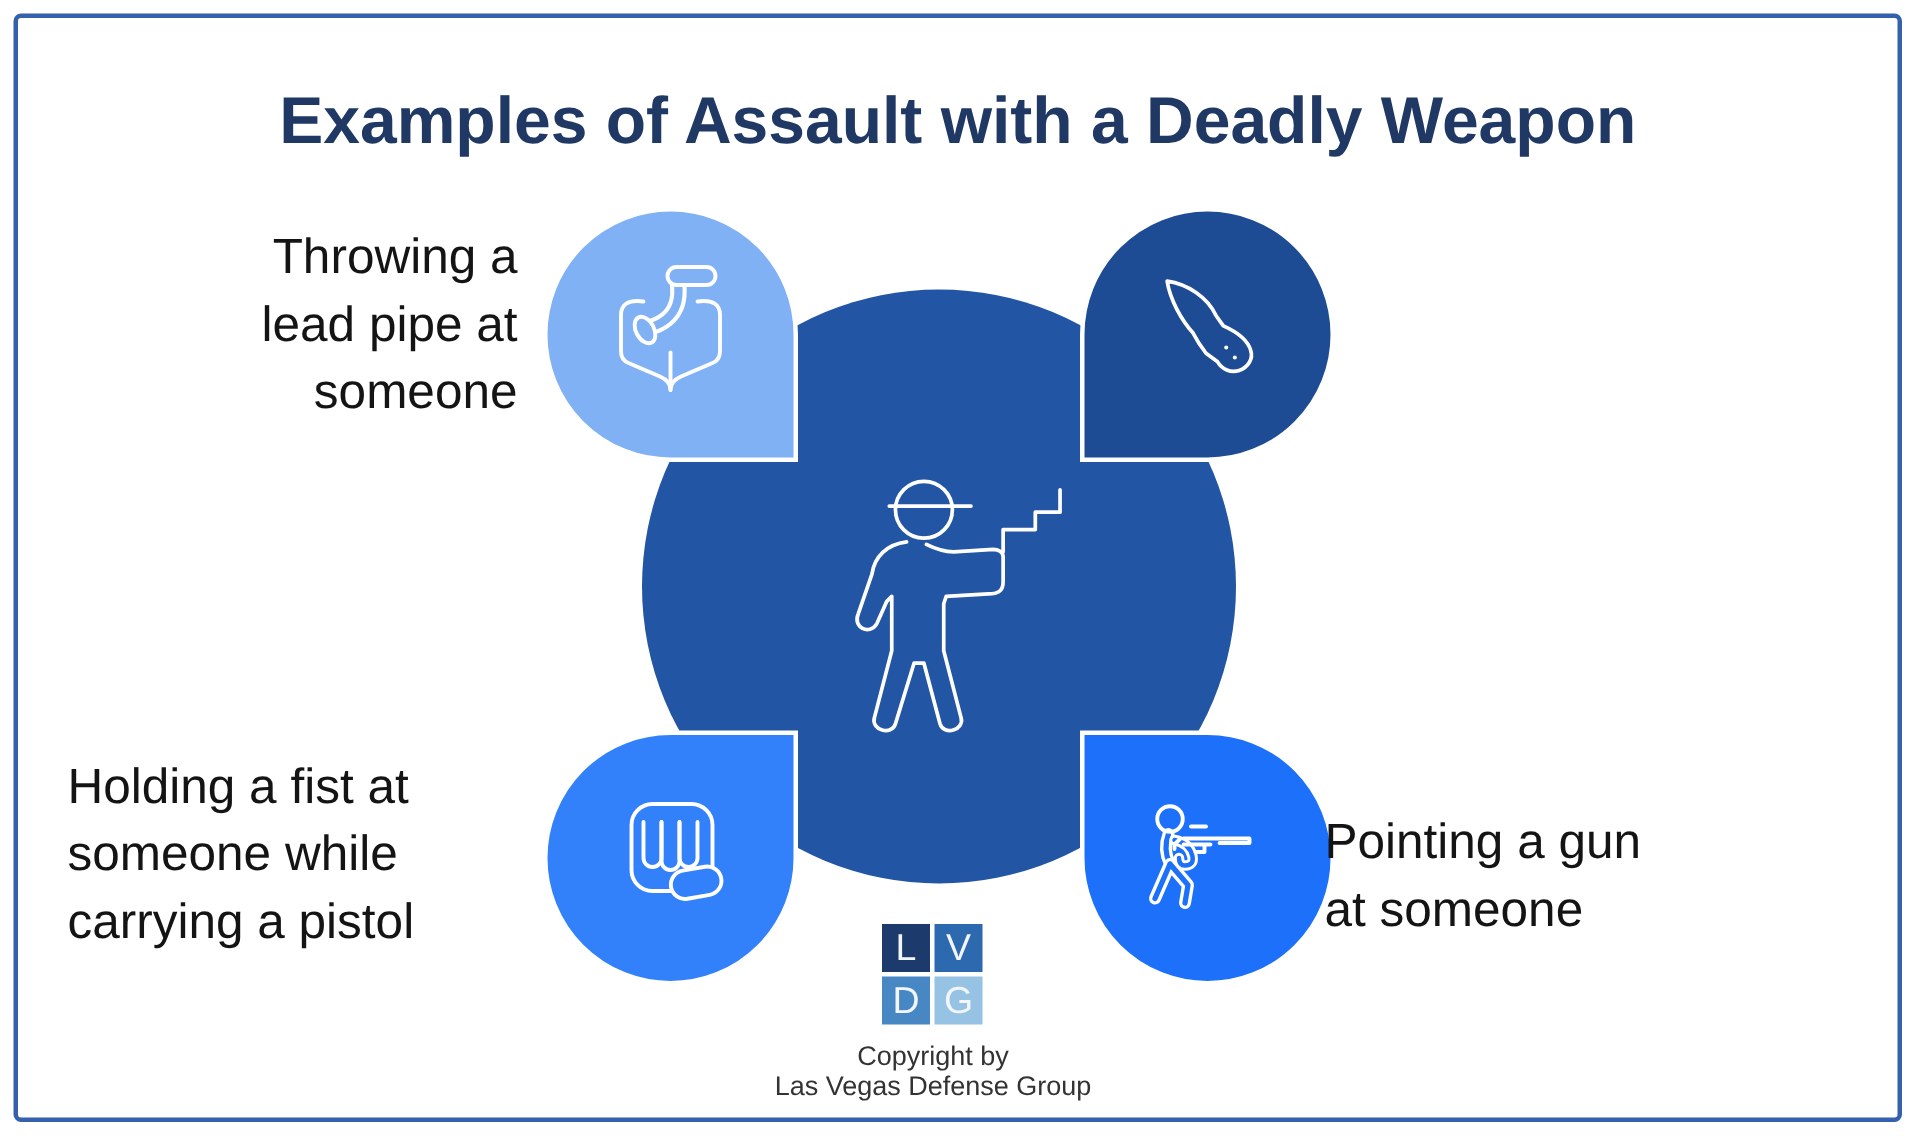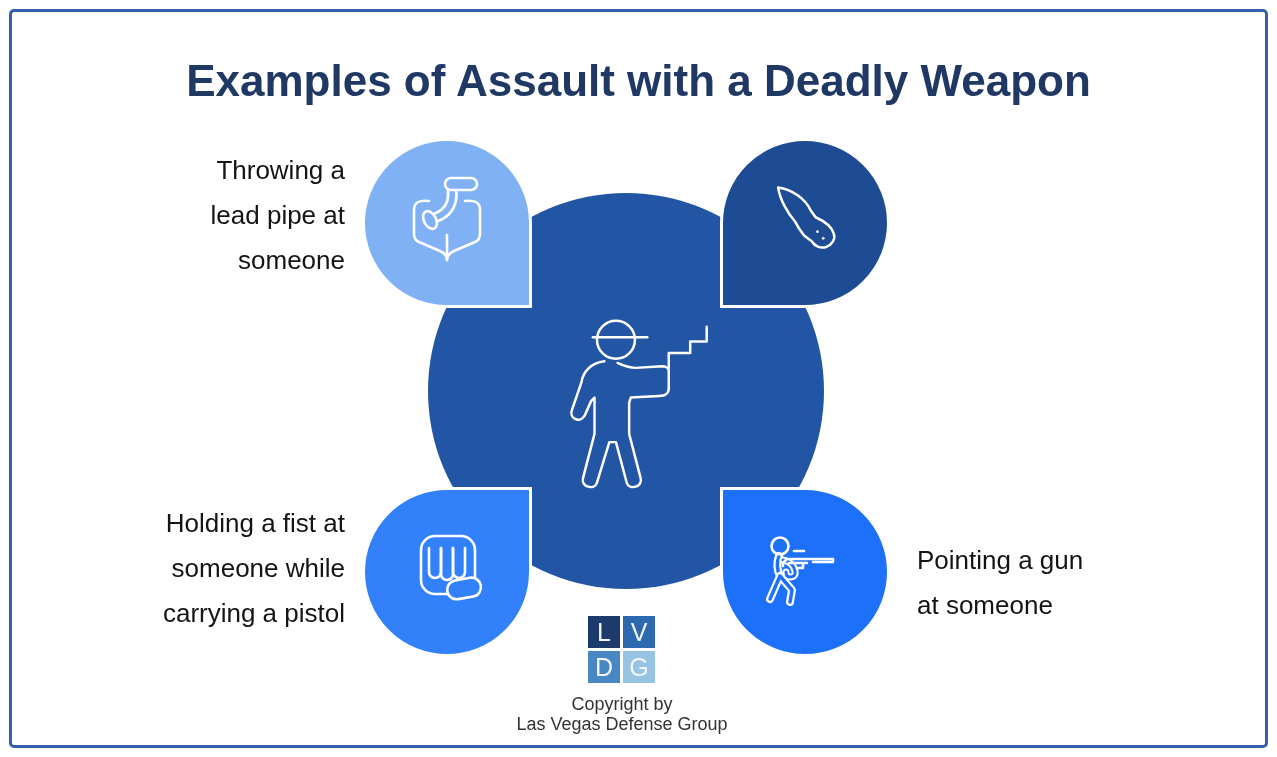--- a/index.html
+++ b/index.html
@@ -23,27 +23,27 @@
   .center-icon{position:absolute;left:545px;top:310px;}
   .bubble{
     position:absolute;width:170px;height:170px;box-sizing:border-box;
     border:3px solid #ffffff;display:flex;align-items:center;justify-content:center;
   }
   .bubble.tl{left:362px;top:138px;background:#7FB1F4;border-radius:50% 50% 0 50%;}
   .bubble.tr{left:720px;top:138px;background:#1E4C94;border-radius:50% 50% 50% 0;}
   .bubble.bl{left:362px;top:487px;background:#3381FA;border-radius:50% 0 50% 50%;}
   .bubble.br{left:720px;top:487px;background:#1C70FA;border-radius:0 50% 50% 50%;}
   .label{
-    position:absolute;font-size:26px;line-height:45px;color:#141414;
+    position:absolute;font-size:33px;line-height:45px;color:#141414;
     white-space:pre-line;
   }
   .label.tl{left:105px;top:148px;width:240px;text-align:right;}
   .label.tr{left:905px;top:190px;width:345px;text-align:left;}
-  .label.bl{left:45px;top:501px;width:300px;text-align:right;}
-  .label.br{left:917px;top:538px;width:320px;text-align:left;}
+  .label.bl{left:45px;top:501px;width:300px;}
+  .label.br{left:883px;top:538px;width:320px;text-align:left;}
   .logo{
     position:absolute;left:588px;top:616px;width:68px;height:68px;
     display:grid;grid-template-columns:32px 32px;grid-template-rows:32px 32px;gap:3px;
   }
   .logo .sq{
     display:flex;align-items:center;justify-content:center;
     color:#F2F5FA;font-size:25px;font-weight:300;
   }
   .sq.l{background:#1C3A6B;} .sq.v{background:#2C69AE;}
   .sq.d{background:#4787C4;} .sq.g{background:#96C2E4;}

